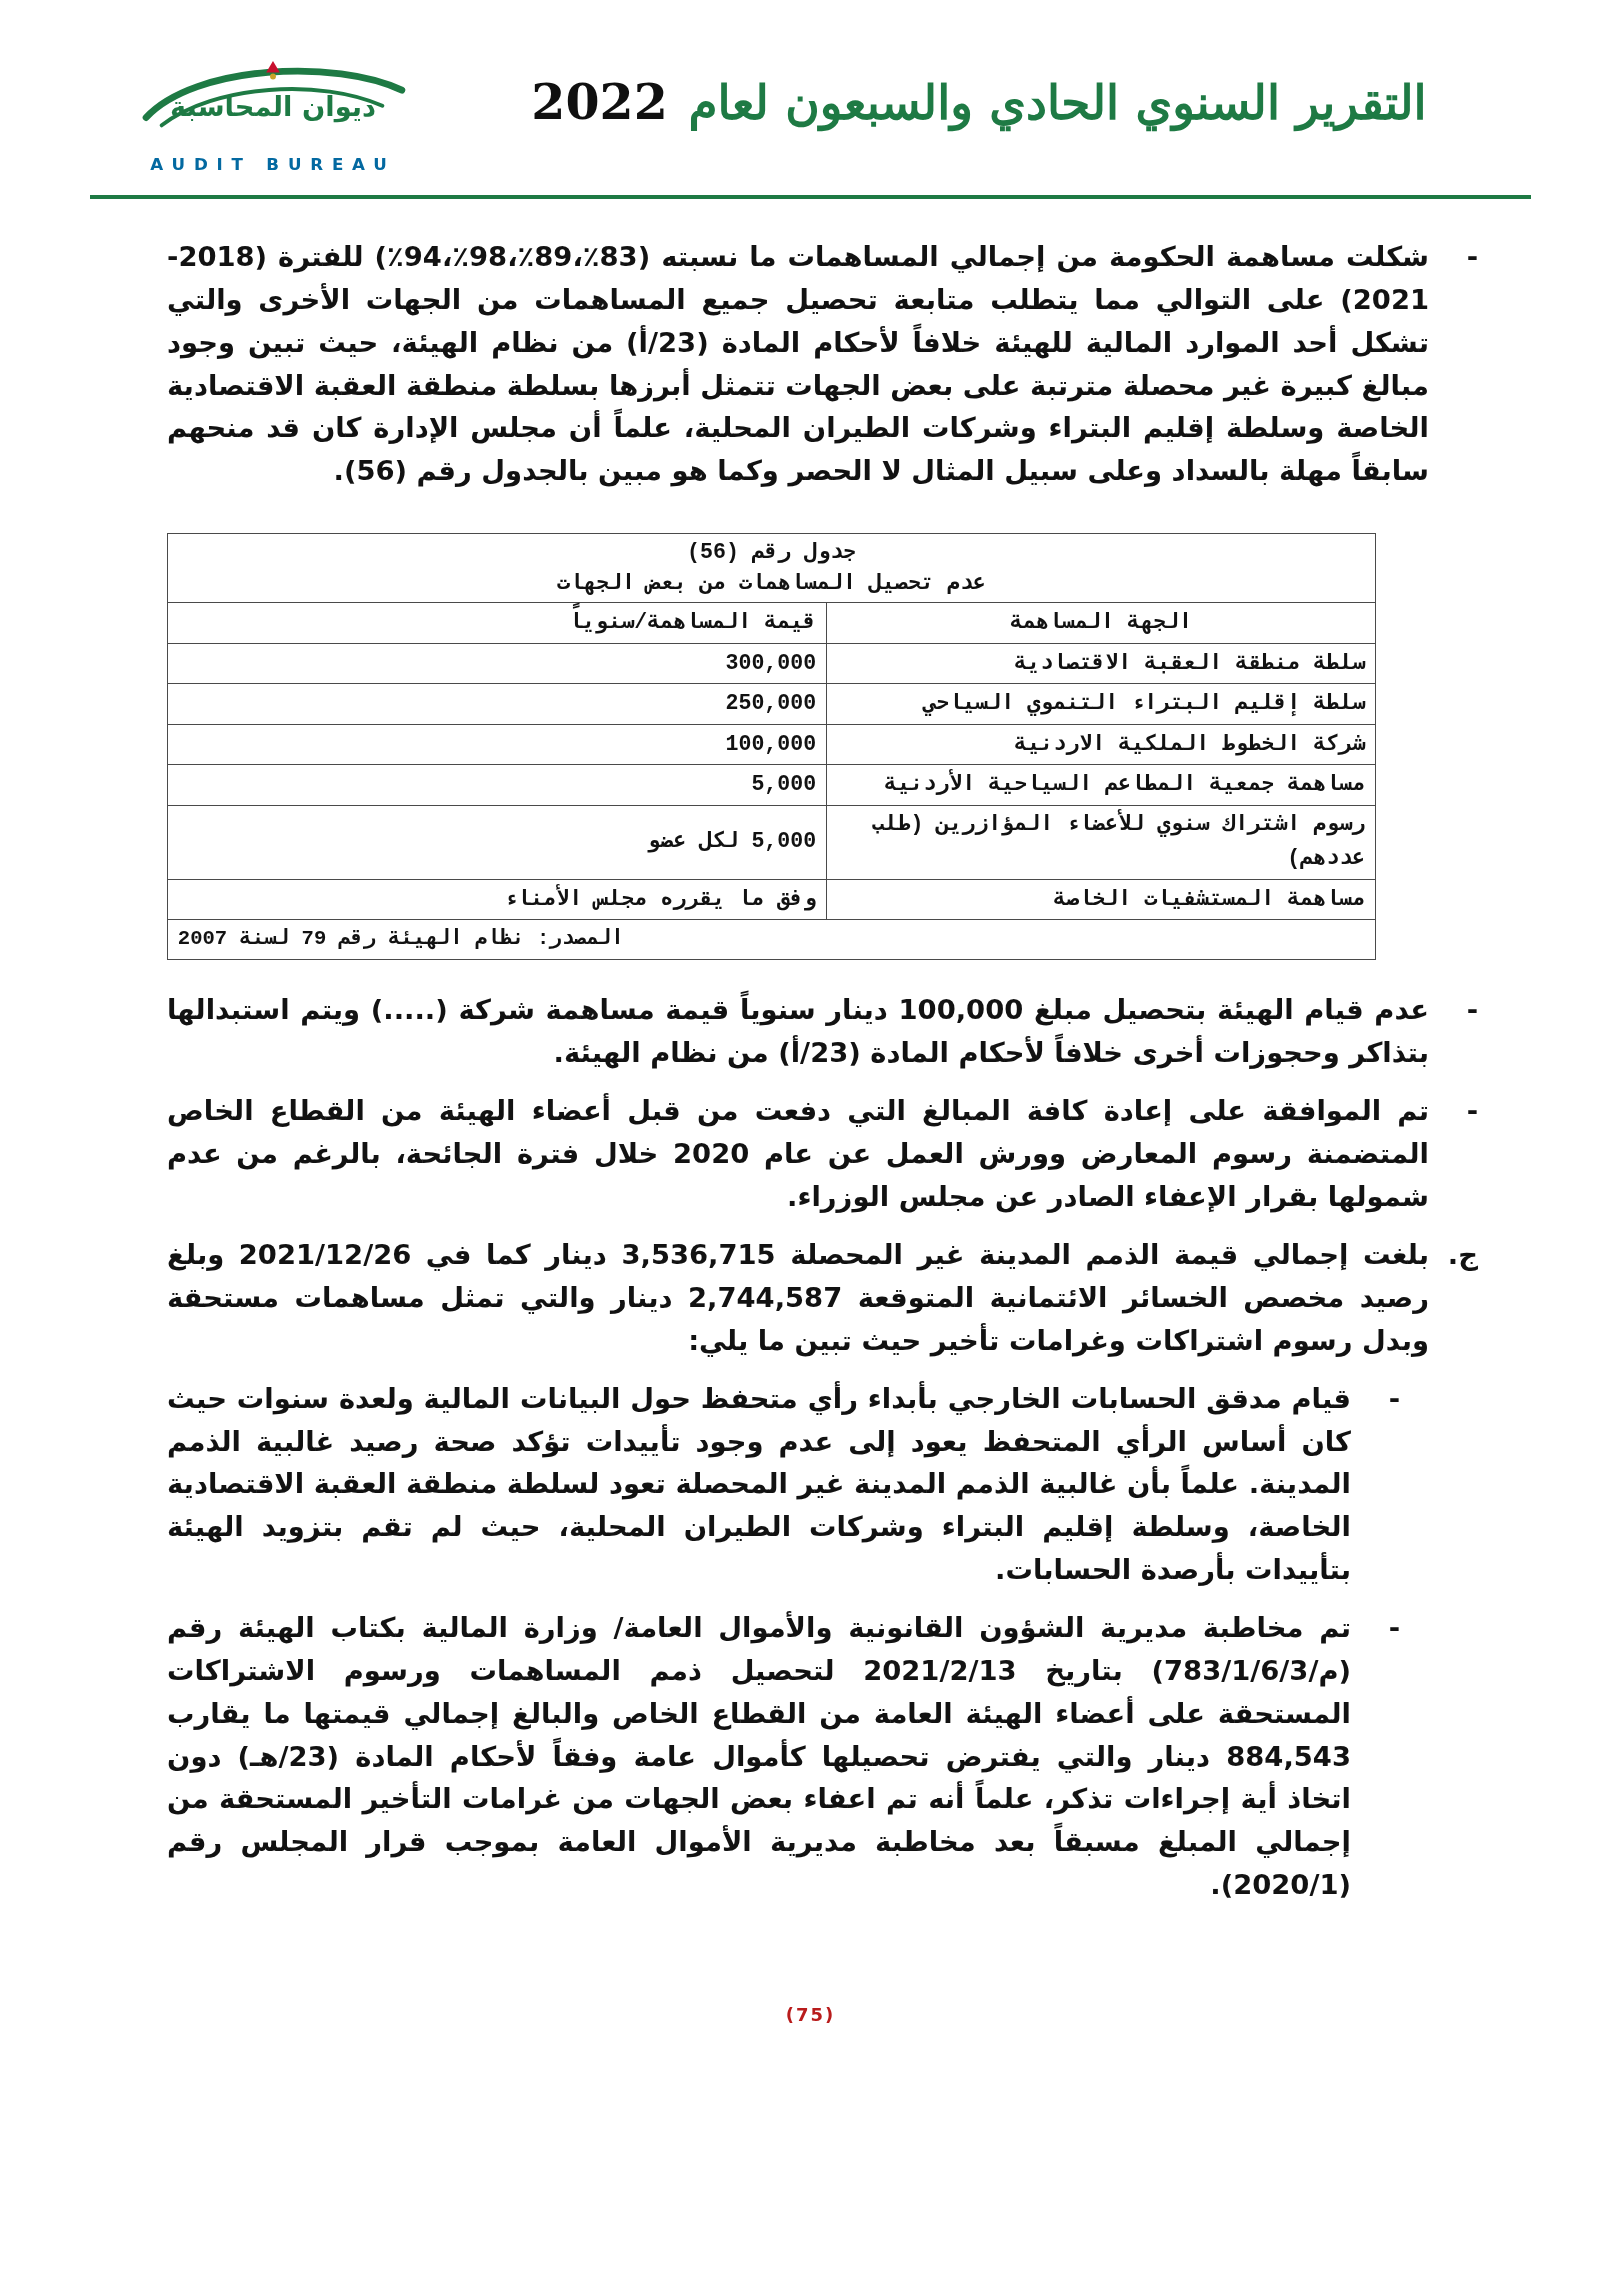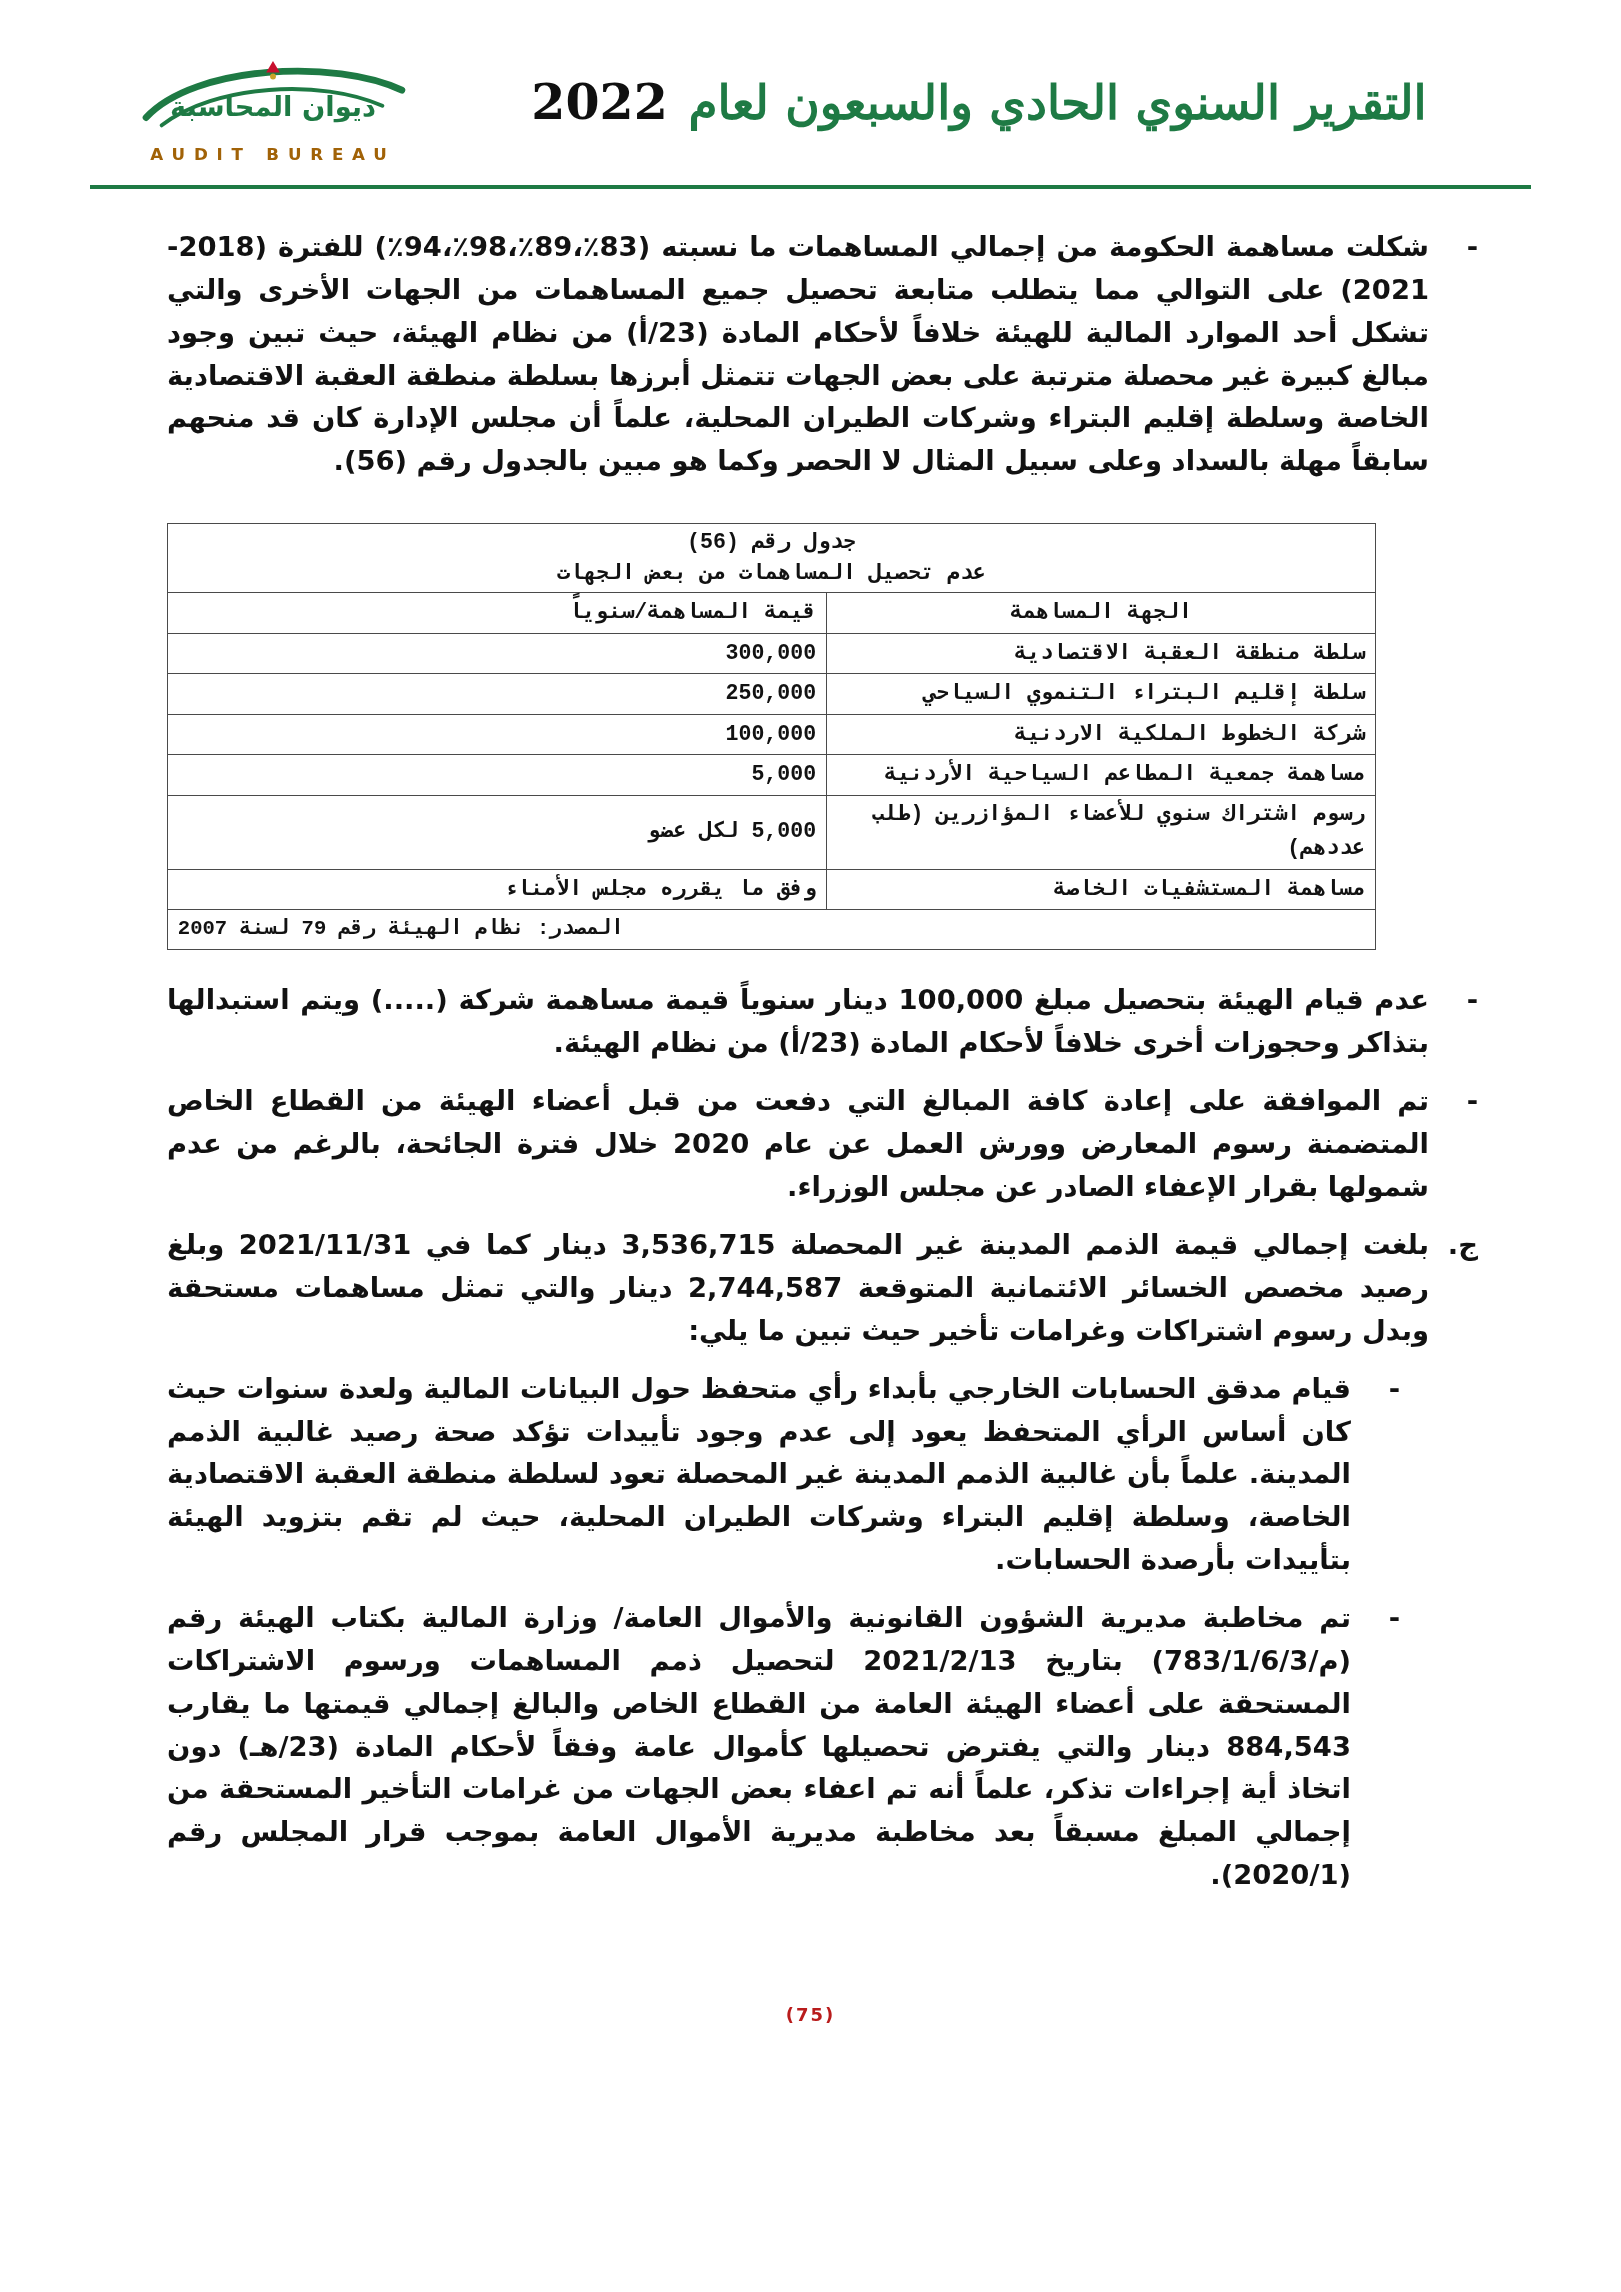--- a/index.html
+++ b/index.html
@@ -4,21 +4,21 @@
 <style>
   html,body{margin:0;padding:0;background:#ffffff;}
   .page{
     width:1621px;height:2084px;position:relative;background:#fff;
     font-family:"DejaVu Sans",sans-serif;color:#121212;overflow:hidden;
   }
   
   .page-header{display:flex;align-items:flex-start;justify-content:space-between;
     padding:57px 93px 17.6px 116px;}
   .logo{width:314px;display:flex;flex-direction:column;align-items:center;flex:none;}
-  .logo-en{font-size:16.7px;letter-spacing:8.8px;color:#a16207;font-weight:bold;margin-top:5px;white-space:nowrap;}
+  .logo-en{font-size:16.7px;letter-spacing:8.8px;color:#0369a1;font-weight:bold;margin-top:15px;white-space:nowrap;}
   .title-wrap{flex:1;direction:rtl;text-align:center;padding-top:15.7px;}
   .title-ar{font-family:"DejaVu Serif",serif;font-weight:bold;font-size:47px;color:#1E7A44;}
   .title-year{font-family:"DejaVu Serif",serif;font-weight:bold;font-size:49px;color:#101010;margin-right:15.7px;}
   .rule{height:3.9px;background:#1E7A44;margin:3.9px 90px 0 90px;}
   
   main{direction:rtl;margin:37px 143px 0 167px;font-size:27.4px;font-weight:bold;
     line-height:1.56;text-align:justify;}
   .item{display:flex;margin-top:15.7px;}
   .item:first-child{margin-top:0;}
   .item .marker{flex:0 0 49px;}
@@ -123,21 +123,21 @@
       <div class="text">عدم قيام الهيئة بتحصيل مبلغ 100,000 دينار سنوياً قيمة مساهمة شركة (.....) ويتم استبدالها بتذاكر وحجوزات أخرى خلافاً لأحكام المادة (23/أ) من نظام الهيئة.</div>
     </div>
 
     <div class="item">
       <span class="marker">-</span>
       <div class="text">تم الموافقة على إعادة كافة المبالغ التي دفعت من قبل أعضاء الهيئة من القطاع الخاص المتضمنة رسوم المعارض وورش العمل عن عام 2020 خلال فترة الجائحة، بالرغم من عدم شمولها بقرار الإعفاء الصادر عن مجلس الوزراء.</div>
     </div>
 
     <div class="item">
       <span class="marker">ج.</span>
-      <div class="text">بلغت إجمالي قيمة الذمم المدينة غير المحصلة 3,536,715 دينار كما في 2021/11/31 وبلغ رصيد مخصص الخسائر الائتمانية المتوقعة 2,744,587 دينار والتي تمثل مساهمات مستحقة وبدل رسوم اشتراكات وغرامات تأخير حيث تبين ما يلي:</div>
+      <div class="text">بلغت إجمالي قيمة الذمم المدينة غير المحصلة 3,536,715 دينار كما في 2021/12/26 وبلغ رصيد مخصص الخسائر الائتمانية المتوقعة 2,744,587 دينار والتي تمثل مساهمات مستحقة وبدل رسوم اشتراكات وغرامات تأخير حيث تبين ما يلي:</div>
     </div>
 
     <div class="item sub">
       <span class="marker">-</span>
       <div class="text">قيام مدقق الحسابات الخارجي بأبداء رأي متحفظ حول البيانات المالية ولعدة سنوات حيث كان أساس الرأي المتحفظ يعود إلى عدم وجود تأييدات تؤكد صحة رصيد غالبية الذمم المدينة. علماً بأن غالبية الذمم المدينة غير المحصلة تعود لسلطة منطقة العقبة الاقتصادية الخاصة، وسلطة إقليم البتراء وشركات الطيران المحلية، حيث لم تقم بتزويد الهيئة بتأييدات بأرصدة الحسابات.</div>
     </div>
 
     <div class="item sub">
       <span class="marker">-</span>
       <div class="text">تم مخاطبة مديرية الشؤون القانونية والأموال العامة/ وزارة المالية بكتاب الهيئة رقم (م/783/1/6/3) بتاريخ 2021/2/13 لتحصيل ذمم المساهمات ورسوم الاشتراكات المستحقة على أعضاء الهيئة العامة من القطاع الخاص والبالغ إجمالي قيمتها ما يقارب 884,543 دينار والتي يفترض تحصيلها كأموال عامة وفقاً لأحكام المادة (23/هـ) دون اتخاذ أية إجراءات تذكر، علماً أنه تم اعفاء بعض الجهات من غرامات التأخير المستحقة من إجمالي المبلغ مسبقاً بعد مخاطبة مديرية الأموال العامة بموجب قرار المجلس رقم (2020/1).</div>

